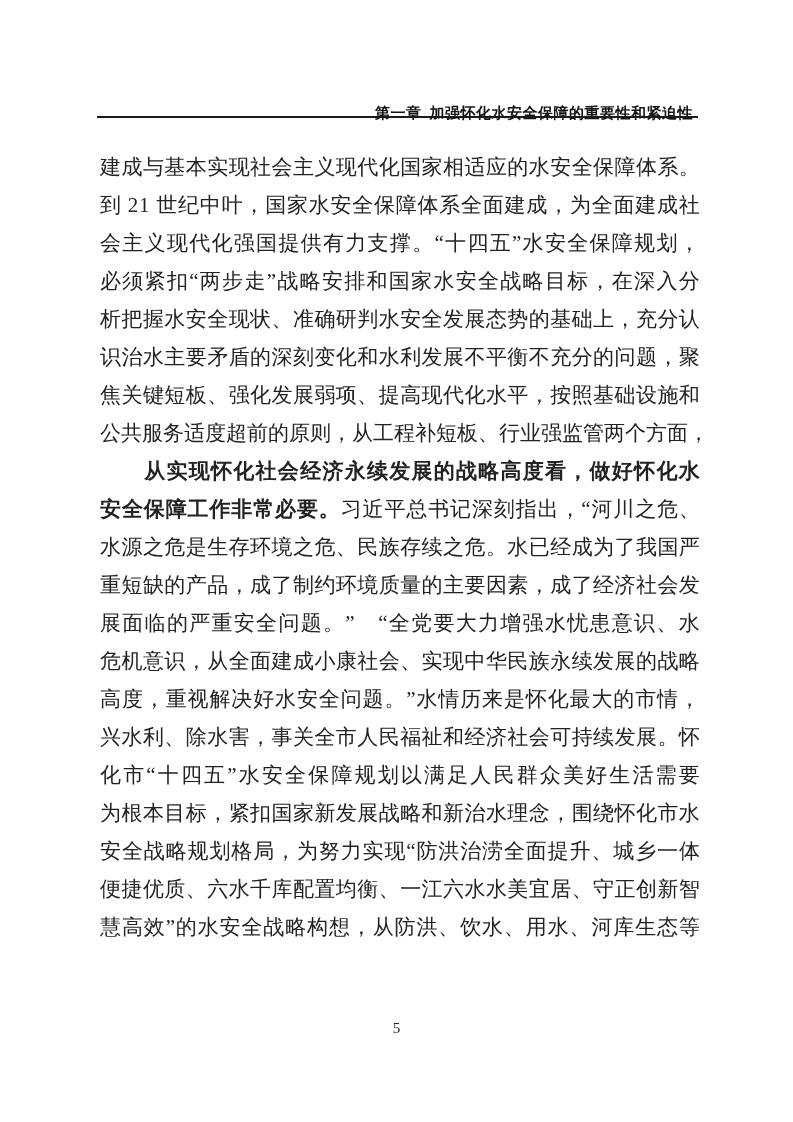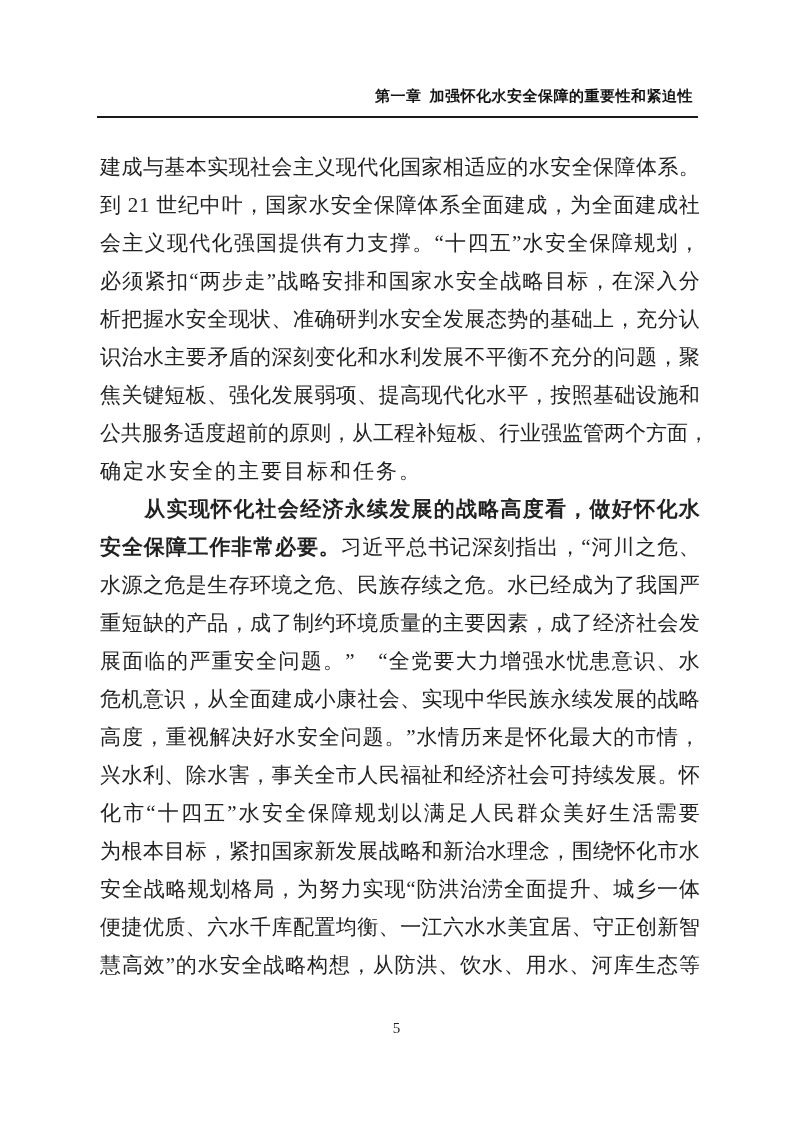--- a/index.html
+++ b/index.html
@@ -16,21 +16,21 @@
     font-family: "Liberation Serif", "DejaVu Serif", serif;
   }
   .page {
     position: absolute;
     inset: 0;
     background: #ffffff;
   }
   
   .running-head {
     position: absolute;
-    top: 87px;
+    top: 104px;
     right: 100px;
     font-family: "Liberation Sans", "DejaVu Sans", sans-serif;
     font-size: 15px;
     font-weight: 600;
     color: #141414;
     letter-spacing: 0.5px;
     white-space: nowrap;
   }
   .running-head .chapter-label { margin-right: 8px; }
   .head-rule {
@@ -331,21 +331,20 @@
         <span class="ch">业</span>
         <span class="ch">强</span>
         <span class="ch">监</span>
         <span class="ch">管</span>
         <span class="ch">两</span>
         <span class="ch">个</span>
         <span class="ch">方</span>
         <span class="ch">面</span>
         <span class="ch">，</span>
       </div>
-      <div class="line nofill"><span class="ch">确</span><span class="ch">定</span><span class="ch">水</span><span class="ch">安</span><span class="ch">全</span><span class="ch">的</span><span class="ch">主</span><span class="ch">要</span><span class="ch">目</span><span class="ch">标</span><span class="ch">和</span><span class="ch">任</span><span class="ch">务</span><span class="ch">。</span></div>
       <div class="line fill">
         <span class="indent"></span>
         <span class="ch b">从</span>
         <span class="ch b">实</span>
         <span class="ch b">现</span>
         <span class="ch b">怀</span>
         <span class="ch b">化</span>
         <span class="ch b">社</span>
         <span class="ch b">会</span>
         <span class="ch b">经</span>

